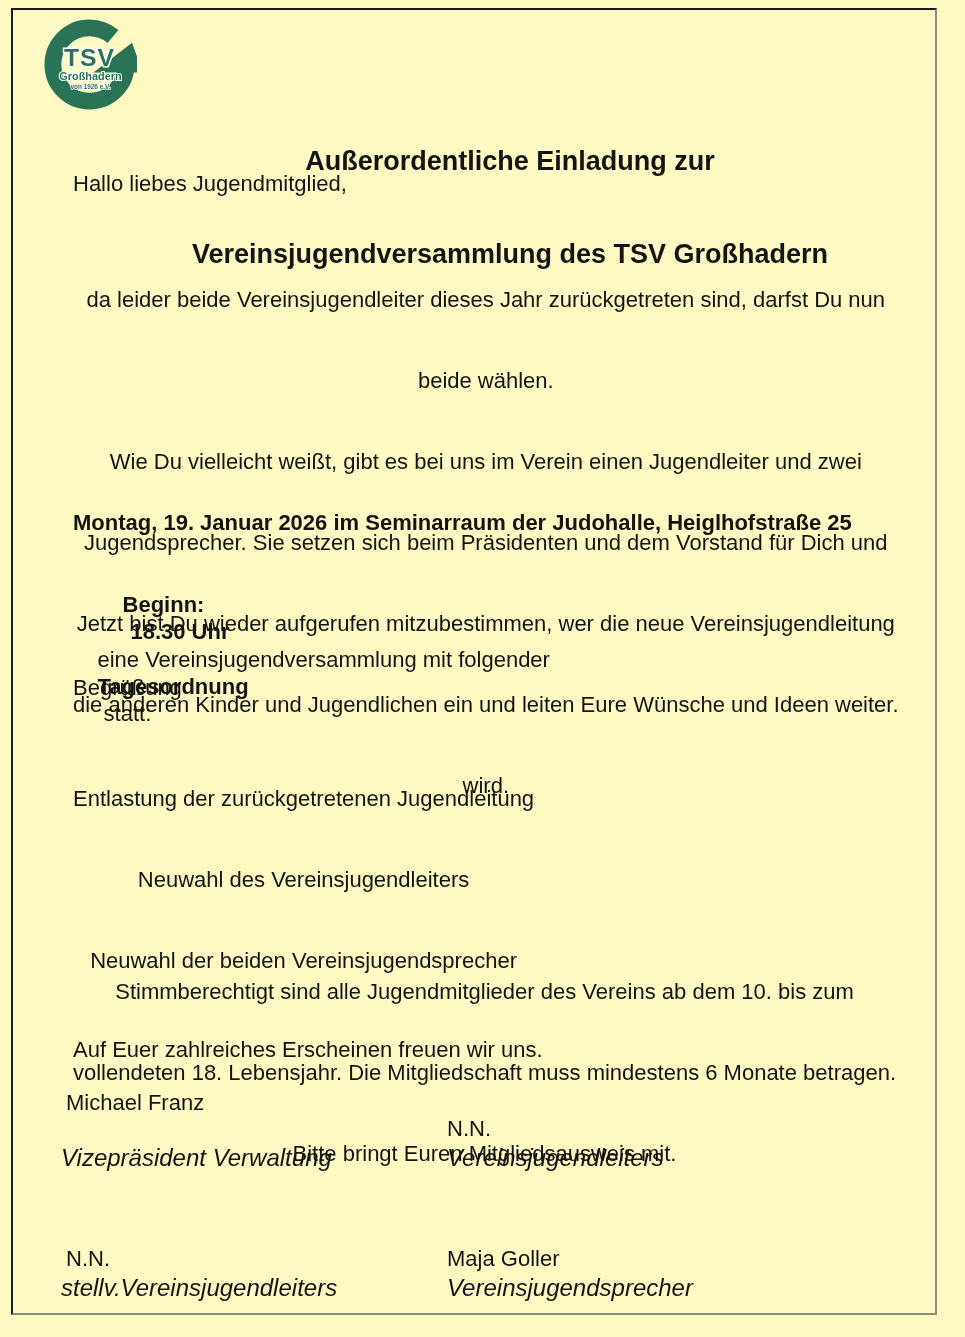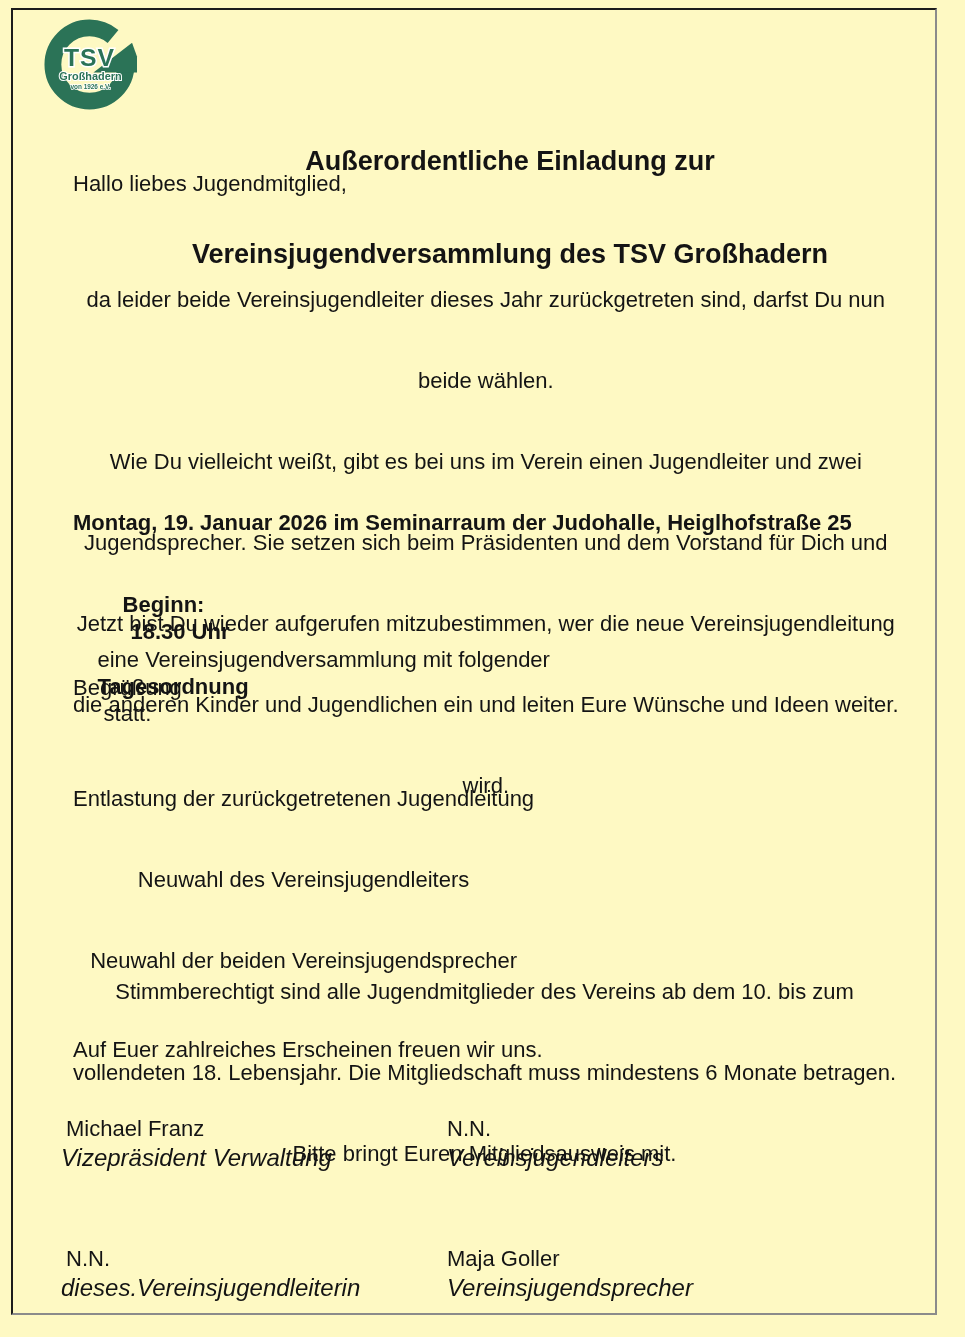--- a/index.html
+++ b/index.html
@@ -123,23 +123,23 @@
 
 
   <div class="block" style="top:924px">
     <div>Stimmberechtigt sind alle Jugendmitglieder des Vereins ab dem 10. bis zum</div>
     <div>vollendeten 18. Lebensjahr. Die Mitgliedschaft muss mindestens 6 Monate betragen.</div>
     <div>Bitte bringt Euren Mitgliedsausweis mit.</div>
   </div>
 
   <div class="line" style="top:1036px">Auf Euer zahlreiches Erscheinen freuen wir uns.</div>
 
-  <div class="sig-name" style="left:66px; top:1116px">Michael Franz</div>
+  <div class="sig-name" style="left:66px; top:1090px">Michael Franz</div>
   <div class="sig-role" style="left:61px; top:1146px">Vizepräsident Verwaltung</div>
   <div class="sig-name" style="left:447px; top:1116px">N.N.</div>
   <div class="sig-role" style="left:447px; top:1146px">Vereinsjugendleiters</div>
 
   <div class="sig-name" style="left:66px; top:1246px">N.N.</div>
-  <div class="sig-role" style="left:61px; top:1276px">dieses.Vereinsjugendleiterin</div>
+  <div class="sig-role" style="left:61px; top:1276px">stellv.Vereinsjugendleiters</div>
   <div class="sig-name" style="left:447px; top:1246px">Maja Goller</div>
   <div class="sig-role" style="left:447px; top:1276px">Vereinsjugendsprecher</div>
 
 </div>
 
 </body></html>

